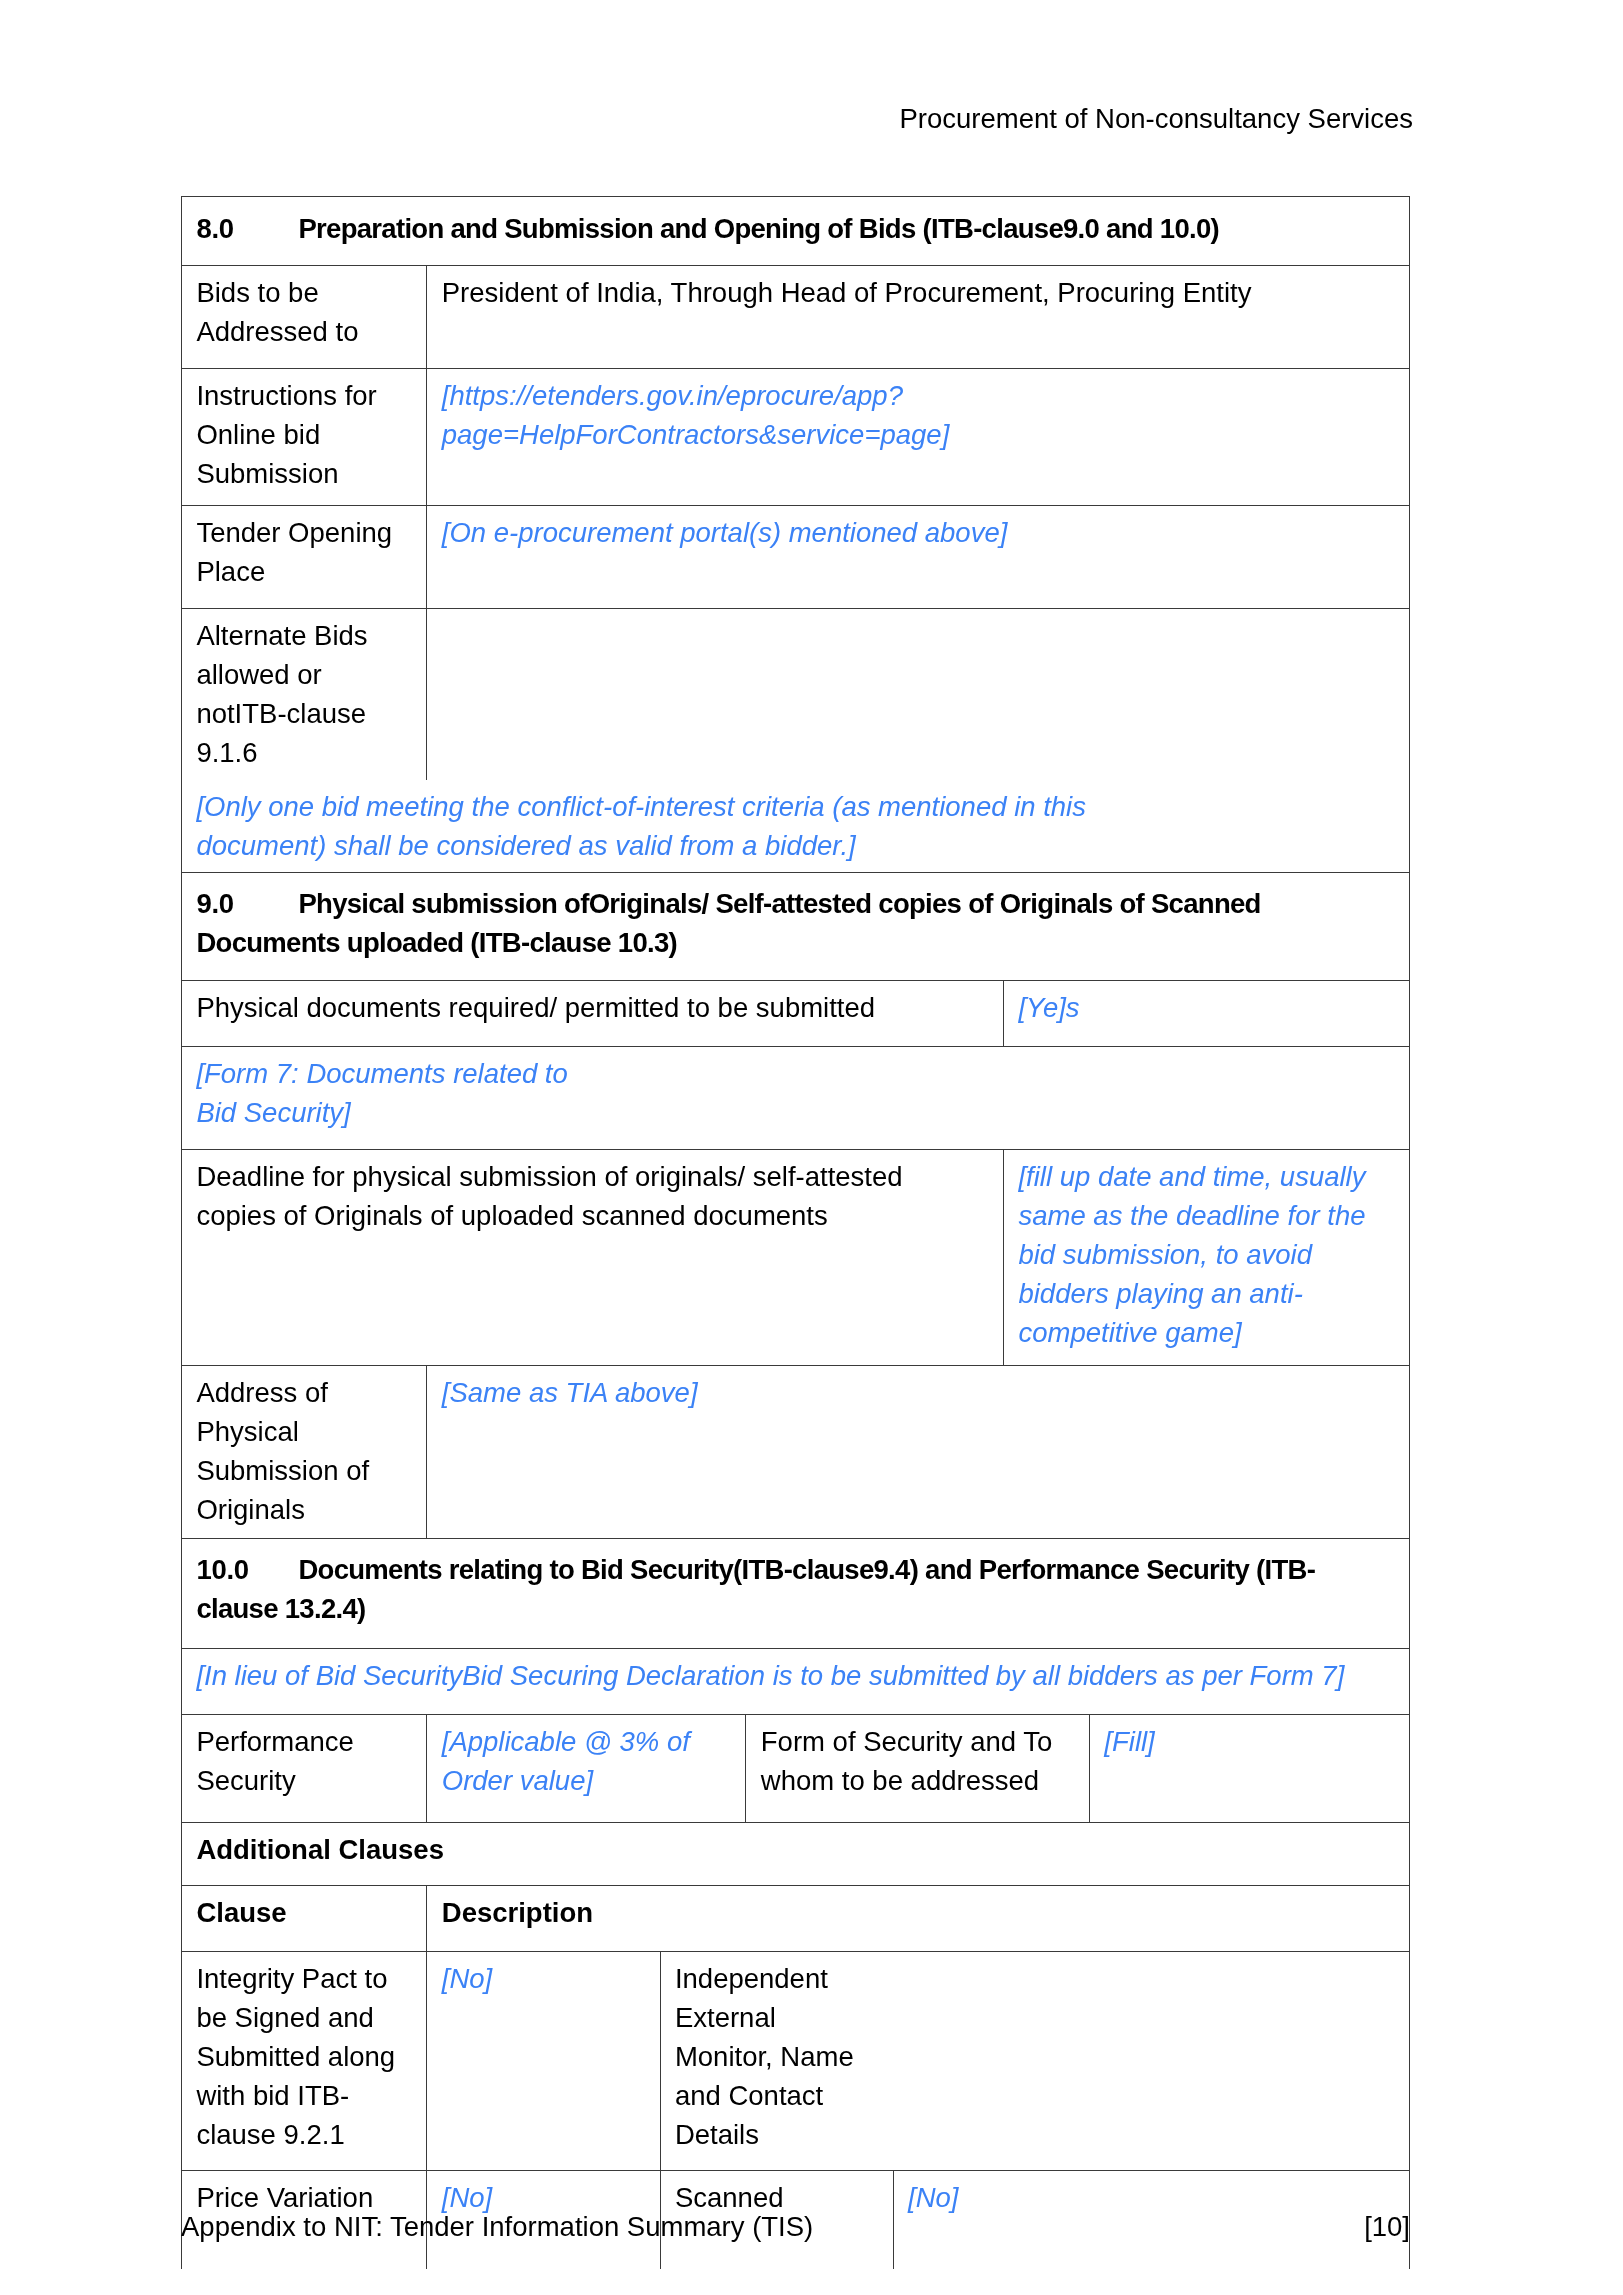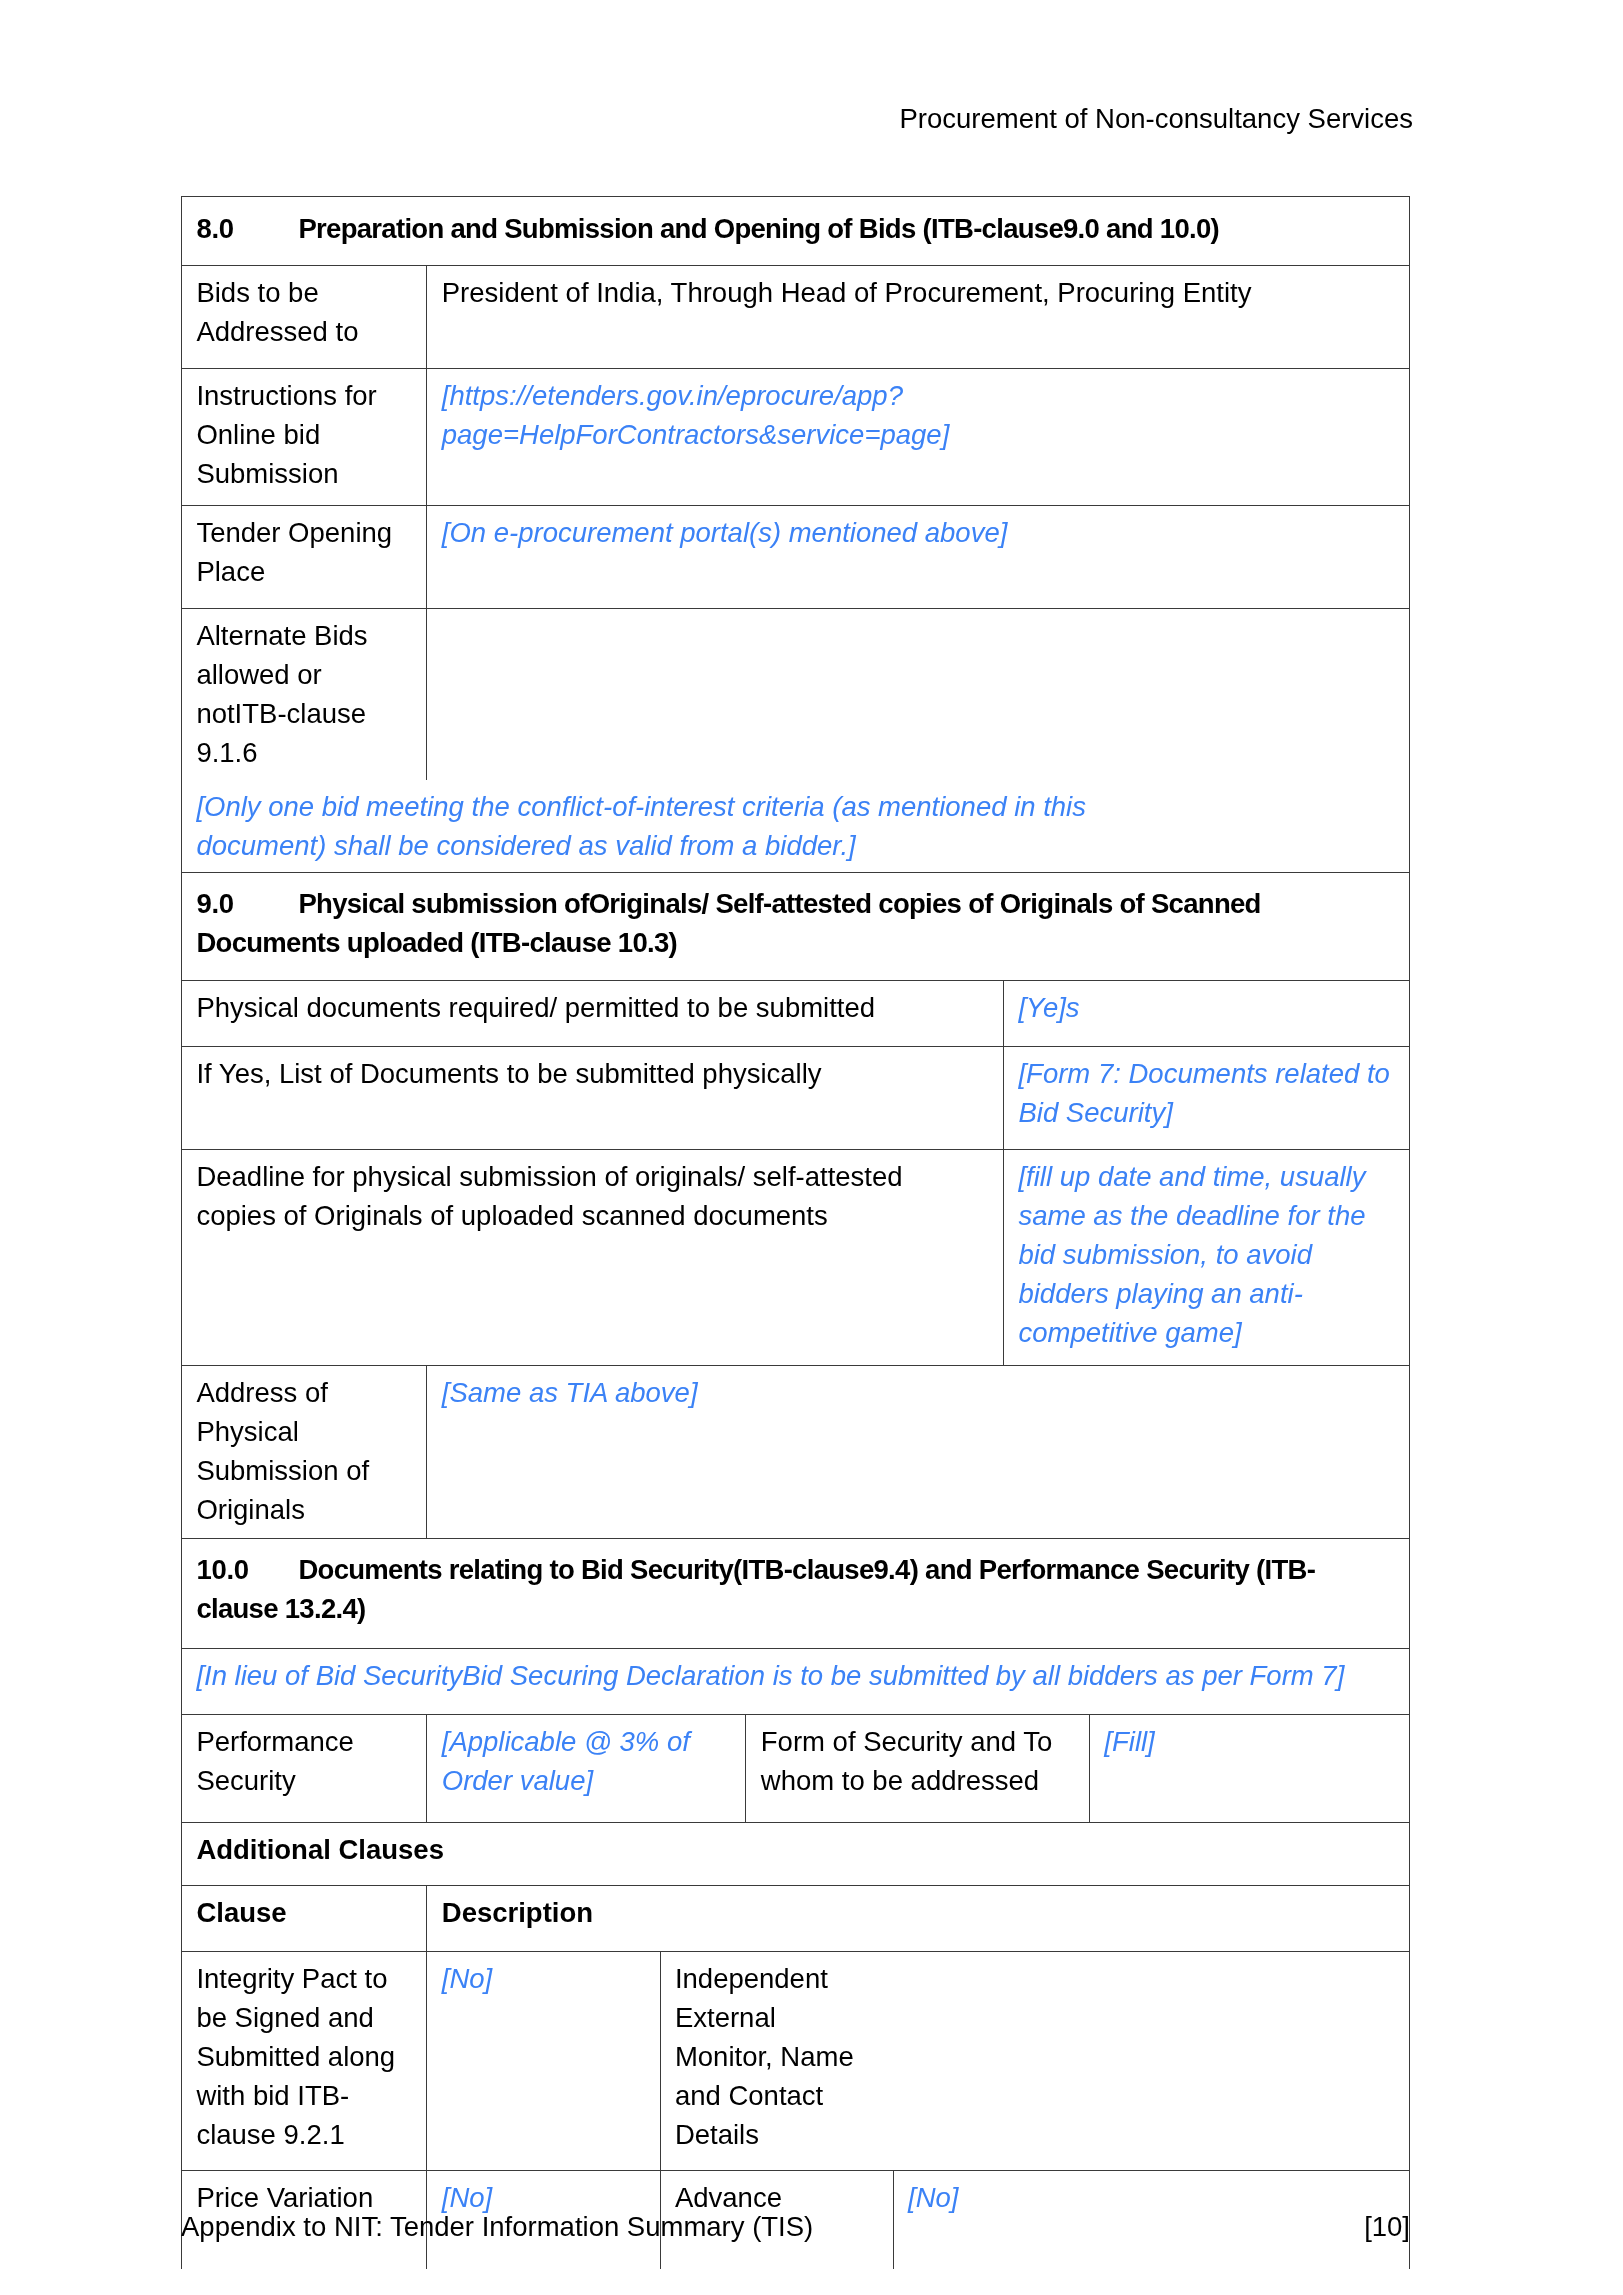--- a/index.html
+++ b/index.html
@@ -117,21 +117,20 @@
       <span class="num">9.0</span><span class="sec-title">Physical submission ofOriginals/ Self-attested copies of Originals of Scanned Documents uploaded (ITB-clause 10.3)</span>
     </div>
   </div>
 
   <div class="row row-phys">
     <div class="cell c67">Physical documents required/ permitted to be submitted</div>
     <div class="cell c33 ph">[Ye]s</div>
   </div>
 
   <div class="row row-ifyes">
-    <div class="cell c67">If Yes, List of Documents to be submitted physically</div>
     <div class="cell c33 ph">[Form 7: Documents related to Bid Security]</div>
   </div>
 
   <div class="row row-deadline">
     <div class="cell c67">Deadline for physical submission of originals/ self-attested copies of Originals of uploaded scanned documents</div>
     <div class="cell c33 ph">[fill up date and time, usually same as the deadline for the bid submission, to avoid bidders playing an anti-competitive game]</div>
   </div>
 
   <div class="row row-addr">
     <div class="cell c20">Address of Physical Submission of Originals</div>
@@ -166,21 +165,21 @@
 
   <div class="row row-integrity">
     <div class="cell c20">Integrity Pact to be Signed and Submitted along with bid ITB-clause 9.2.1</div>
     <div class="cell c19 ph">[No]</div>
     <div class="cell c19">Independent External Monitor, Name and Contact Details</div>
   </div>
 
   <div class="row row-price">
     <div class="cell c20">Price Variation</div>
     <div class="cell c19 ph">[No]</div>
-    <div class="cell c19">Advance</div>
+    <div class="cell c19">Scanned</div>
     <div class="cell c42 ph">[No]</div>
   </div>
 
 </div>
 
 <div class="page-footer">
   <span>Appendix to NIT: Tender Information Summary (TIS)</span>
   <span>[10]</span>
 </div>
 

